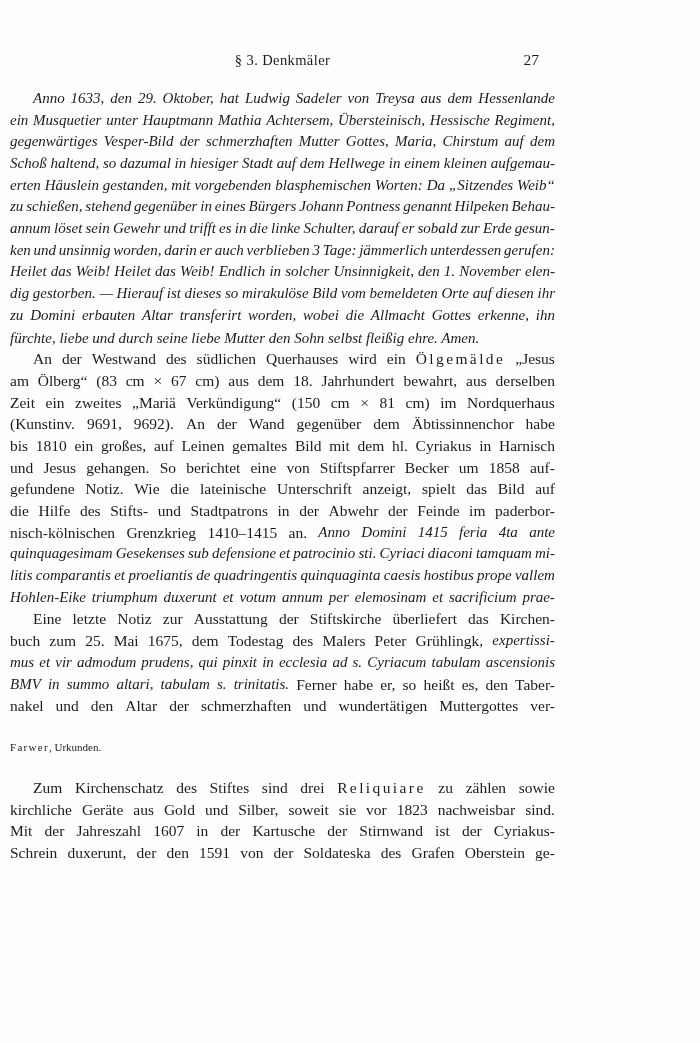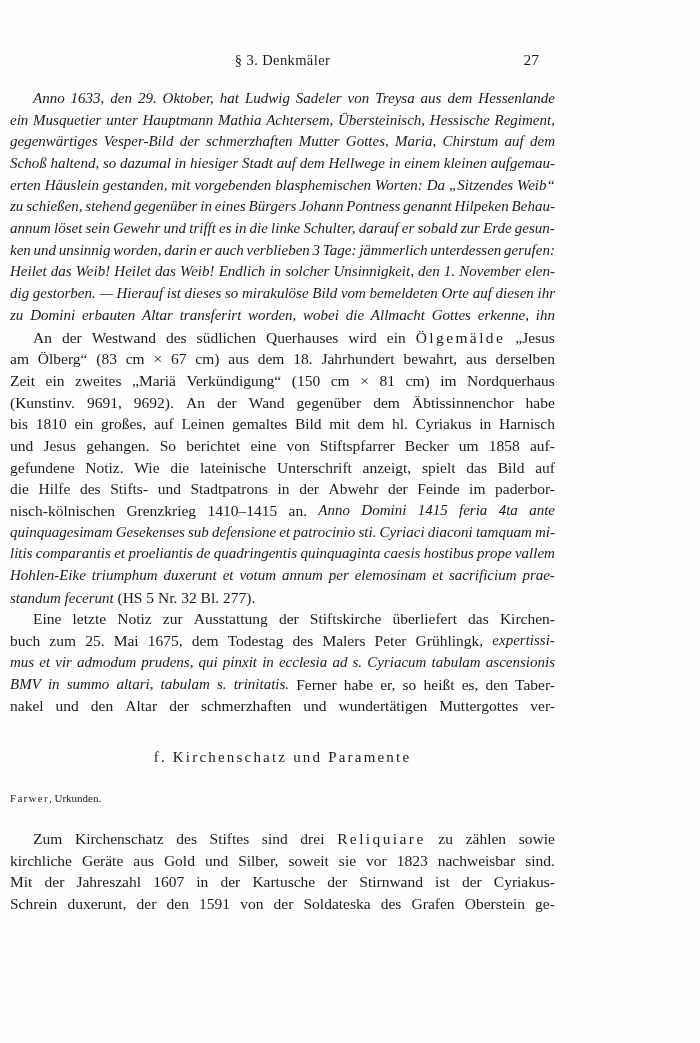--- a/index.html
+++ b/index.html
@@ -245,20 +245,21 @@
             <span class="word"><span class="seg-i">Altar</span></span>
             <span class="word"><span class="seg-i">transferirt</span></span>
             <span class="word"><span class="seg-i">worden,</span></span>
             <span class="word"><span class="seg-i">wobei</span></span>
             <span class="word"><span class="seg-i">die</span></span>
             <span class="word"><span class="seg-i">Allmacht</span></span>
             <span class="word"><span class="seg-i">Gottes</span></span>
             <span class="word"><span class="seg-i">erkenne,</span></span>
             <span class="word"><span class="seg-i">ihn</span></span>
           </div>
+          <div class="line last"><span class="seg-i">fürchte, liebe und durch seine liebe Mutter den Sohn selbst fleißig ehre. Amen.</span></div>
         </div>
         <div class="paragraph">
           <div class="line just indent">
             <span class="word"><span class="seg-r">An</span></span>
             <span class="word"><span class="seg-r">der</span></span>
             <span class="word"><span class="seg-r">Westwand</span></span>
             <span class="word"><span class="seg-r">des</span></span>
             <span class="word"><span class="seg-r">südlichen</span></span>
             <span class="word"><span class="seg-r">Querhauses</span></span>
             <span class="word"><span class="seg-r">wird</span></span>
@@ -410,21 +411,20 @@
             <span class="word"><span class="seg-i">duxerunt</span></span>
             <span class="word"><span class="seg-i">et</span></span>
             <span class="word"><span class="seg-i">votum</span></span>
             <span class="word"><span class="seg-i">annum</span></span>
             <span class="word"><span class="seg-i">per</span></span>
             <span class="word"><span class="seg-i">elemosinam</span></span>
             <span class="word"><span class="seg-i">et</span></span>
             <span class="word"><span class="seg-i">sacrificium</span></span>
             <span class="word"><span class="seg-i">prae-</span></span>
           </div>
-          <div class="line last"><span class="seg-i">standum fecerunt </span><span class="seg-r">(HS 5 Nr. 32 Bl. 277).</span></div>
         </div>
         <div class="paragraph">
           <div class="line just indent">
             <span class="word"><span class="seg-r">Eine</span></span>
             <span class="word"><span class="seg-r">letzte</span></span>
             <span class="word"><span class="seg-r">Notiz</span></span>
             <span class="word"><span class="seg-r">zur</span></span>
             <span class="word"><span class="seg-r">Ausstattung</span></span>
             <span class="word"><span class="seg-r">der</span></span>
             <span class="word"><span class="seg-r">Stiftskirche</span></span>
@@ -487,21 +487,20 @@
             <span class="word"><span class="seg-r">der</span></span>
             <span class="word"><span class="seg-r">schmerzhaften</span></span>
             <span class="word"><span class="seg-r">und</span></span>
             <span class="word"><span class="seg-r">wundertätigen</span></span>
             <span class="word"><span class="seg-r">Muttergottes</span></span>
             <span class="word"><span class="seg-r">ver-</span></span>
           </div>
         </div>
       </div>
 
-    <div class="section-heading">f. Kirchenschatz und Paramente</div>
 
     <div class="source-note" id="source-note"><span class="seg-sp">Farwer</span><span class="seg-r">, Urkunden.</span></div>
 
     <div class="text-block after-heading" id="block-after">
         <div class="paragraph">
           <div class="line just indent">
             <span class="word"><span class="seg-r">Zum</span></span>
             <span class="word"><span class="seg-r">Kirchenschatz</span></span>
             <span class="word"><span class="seg-r">des</span></span>
             <span class="word"><span class="seg-r">Stiftes</span></span>

